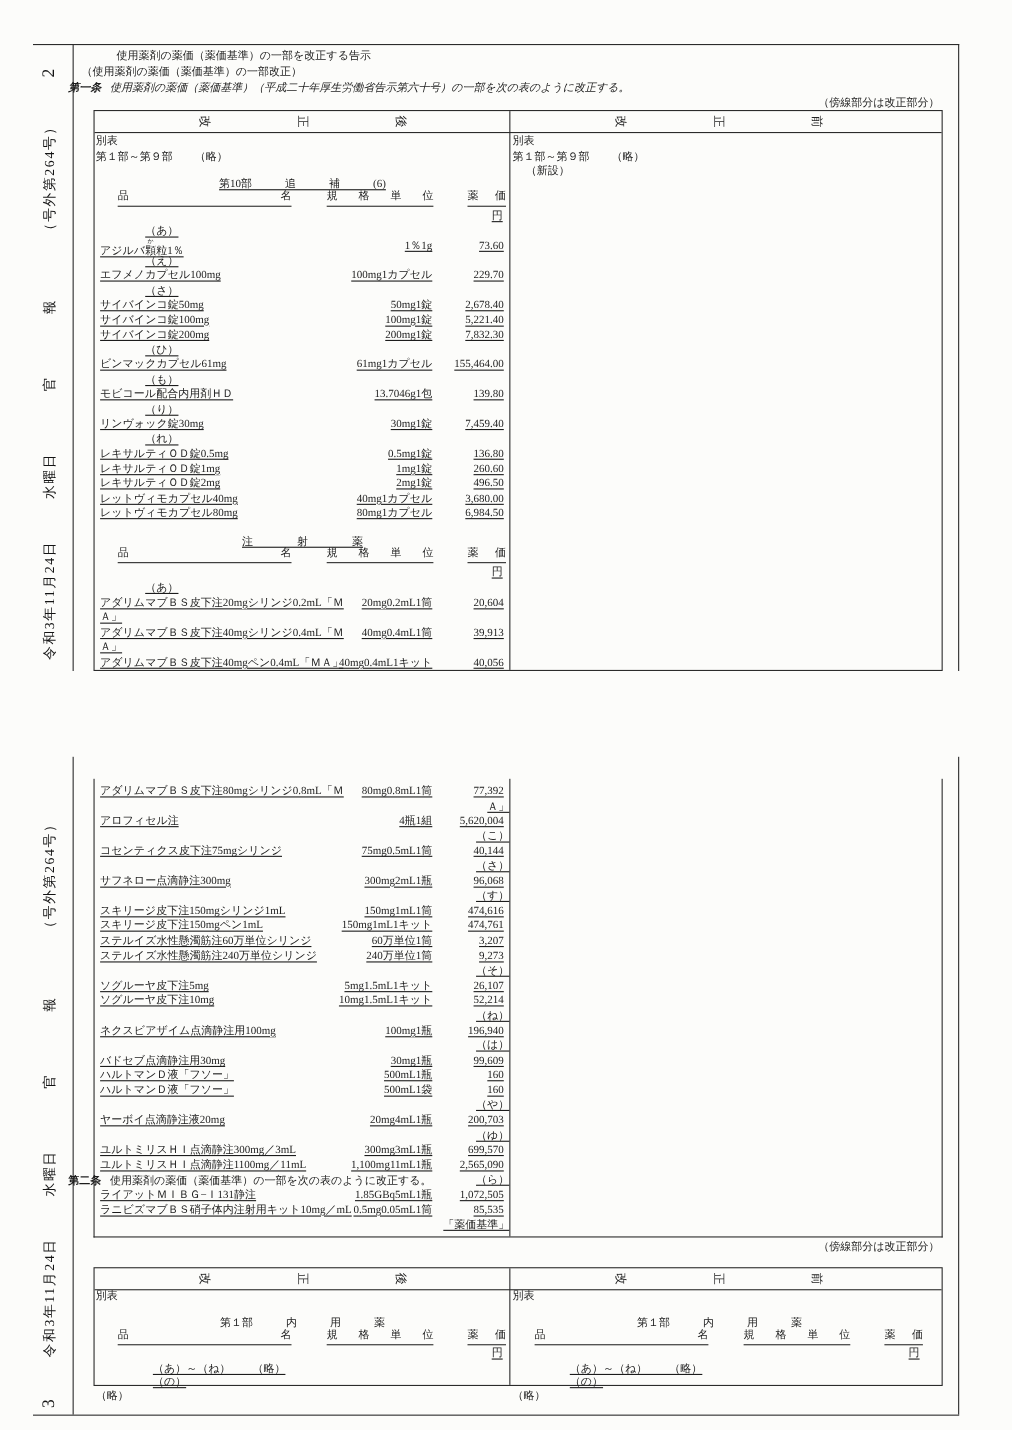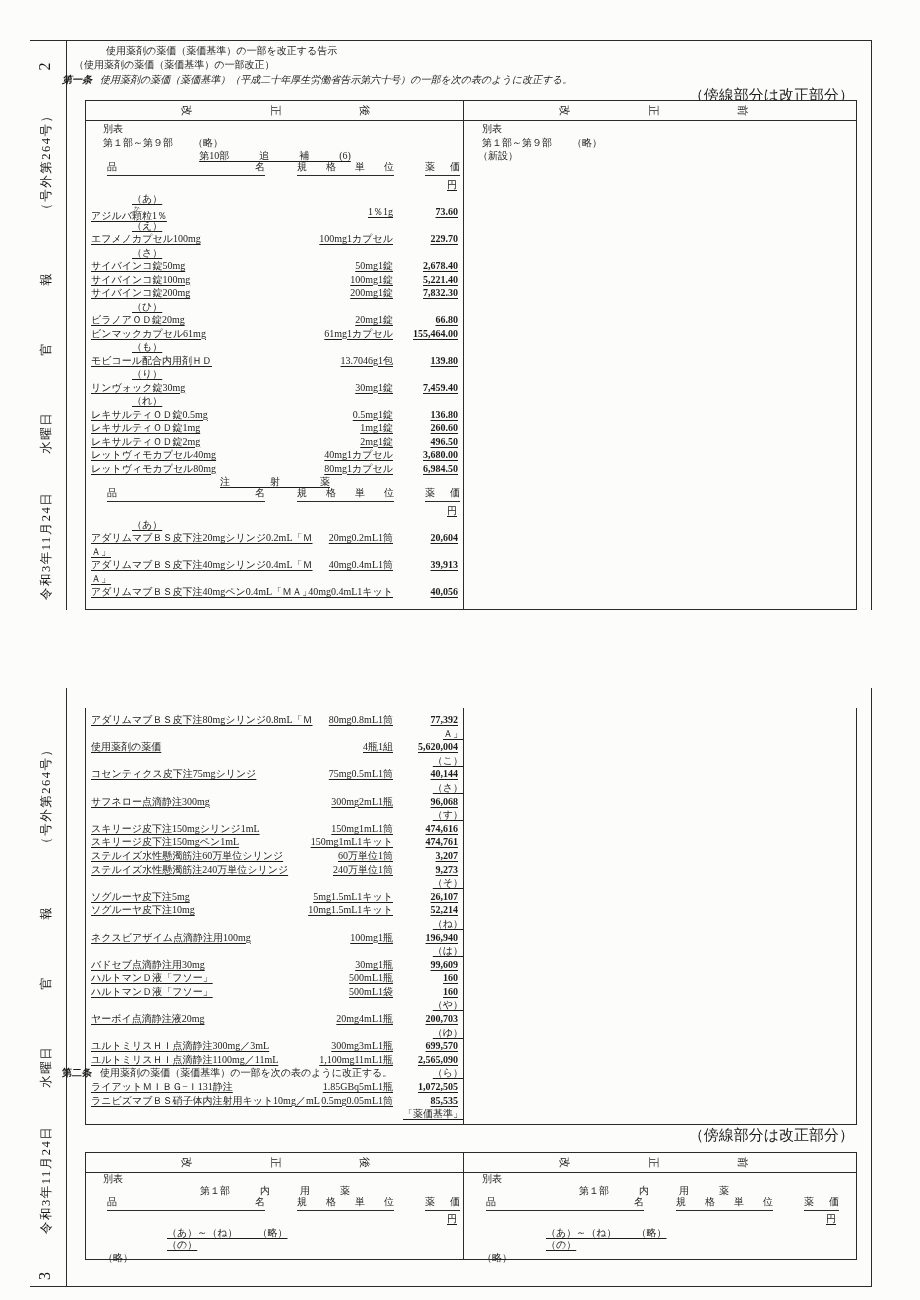--- a/index.html
+++ b/index.html
@@ -10,46 +10,46 @@
 
   
   .sidebar{position:absolute;transform:rotate(-90deg);transform-origin:0 0;white-space:nowrap;
            font-size:12.5px;letter-spacing:1.5px;color:#141414;}
   .sidebar .pnum{font-size:16px;letter-spacing:0;}
   .gap-m{margin-right:38px;} .gap-l{margin-right:56px;}
 
   
   .hl{position:absolute;white-space:nowrap;font-size:10px;}
   .art-label{font-weight:bold;margin-right:8px;}
-  .note{position:absolute;font-size:15px;white-space:nowrap;}
+  .note{position:absolute;font-size:10px;white-space:nowrap;}
 
   
   .tbl{position:absolute;border:1px solid #2b2b2b;background:#fcfcfa;}
   .tbl.noline-top{border-top:none;}
   .tbl .divider{position:absolute;top:0;bottom:0;left:377px;width:1px;background:#2b2b2b;}
   .tbl .hdr{position:absolute;top:0;left:0;right:0;height:19px;border-bottom:1px solid #2b2b2b;display:flex;}
   .hdr .hhalf{width:378px;display:flex;justify-content:center;align-items:center;gap:78px;}
   .rotch{display:inline-block;transform:rotate(90deg);font-size:11px;color:#222;}
 
   .rows{position:absolute;width:376px;}
   .rows.left{left:1px;} .rows.right{left:380px;}
   .row{position:relative;height:13.5px;line-height:13.9px;white-space:nowrap;}
   .tight .row{height:12.4px;line-height:12.6px;}
   .cont-rows .row{height:13.6px;line-height:13.9px;}
 
   .u{text-decoration:underline;text-underline-offset:2px;text-decoration-thickness:1px;}
-  .row.text span{margin-left:16px;font-family:Liberation Serif, serif;}
+  .row.text span{margin-left:0;font-family:Liberation Serif, serif;}
   .row.text2 span{margin-left:12px;}
   .row.group span{margin-left:45px;}
-  .row.group2 span{margin-left:80px;}
+  .row.group2 span{margin-left:52px;}
   .row.cont span{margin-left:4px;}
-  .row.center{text-align:center;}
+  .row.center{text-align:center;margin-top:12px;}
   .nm{position:absolute;left:4px;}
   .sp{position:absolute;right:70px;}
-  .pr{position:absolute;right:5px;font-weight:bold;}
+  .pr{position:absolute;right:5px;}
   .row.colhead{height:15px;}
   .ch{position:absolute;bottom:2px;display:flex;justify-content:space-between;border-bottom:1px solid #2b2b2b;padding-bottom:1px;}
   .ch.n{left:20px;width:158px;} .ch.s{left:210px;width:97px;} .ch.p{left:338px;width:35px;}
   .row.yen{height:14px;} .row.yen span{position:absolute;right:6px;}
   ruby rt{font-size:5.5px;letter-spacing:0;}
 </style>
 </head>
 <body>
 
 <div id="page">
@@ -129,25 +129,20 @@
           <span class="sp u">100mg1錠</span>
           <span class="pr u">5,221.40</span>
         </div>
         <div class="row drug">
           <span class="nm u">サイバインコ錠200mg</span>
           <span class="sp u">200mg1錠</span>
           <span class="pr u">7,832.30</span>
         </div>
         <div class="row group"><span class="u">（ひ）</span></div>
         <div class="row drug">
-          <span class="nm u">ビラノアＯＤ錠20mg</span>
-          <span class="sp u">20mg1錠</span>
-          <span class="pr u">66.80</span>
-        </div>
-        <div class="row drug">
           <span class="nm u">ビンマックカプセル61mg</span>
           <span class="sp u">61mg1カプセル</span>
           <span class="pr u">155,464.00</span>
         </div>
         <div class="row group"><span class="u">（も）</span></div>
         <div class="row drug">
           <span class="nm u">モビコール配合内用剤ＨＤ</span>
           <span class="sp u">13.7046g1包</span>
           <span class="pr u">139.80</span>
         </div>
@@ -240,21 +235,21 @@
   <div class="tbl noline-top" style="left:85px;top:708px;width:770px;height:416px;text-align:right;">
     <div class="divider"></div>
     <div class="rows left cont-rows" style="top:5px;">
         <div class="row drug">
           <span class="nm u">アダリムマブＢＳ皮下注80mgシリンジ0.8mL「Ｍ</span>
           <span class="sp u">80mg0.8mL1筒</span>
           <span class="pr u">77,392</span>
         </div>
         <div class="row cont"><span class="u">Ａ」</span></div>
         <div class="row drug">
-          <span class="nm u">使用薬剤の薬価</span>
+          <span class="nm u">アロフィセル注</span>
           <span class="sp u">4瓶1組</span>
           <span class="pr u">5,620,004</span>
         </div>
         <div class="row group"><span class="u">（こ）</span></div>
         <div class="row drug">
           <span class="nm u">コセンティクス皮下注75mgシリンジ</span>
           <span class="sp u">75mg0.5mL1筒</span>
           <span class="pr u">40,144</span>
         </div>
         <div class="row group"><span class="u">（さ）</span></div>

